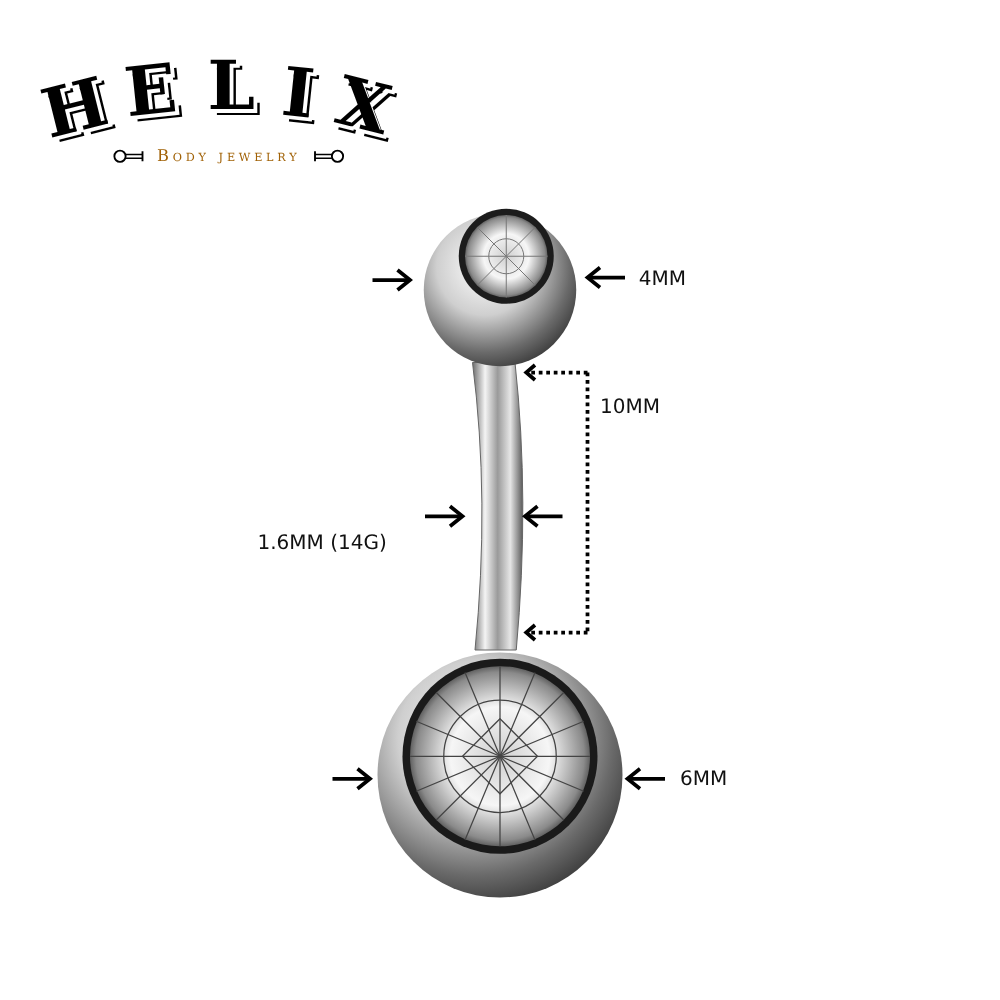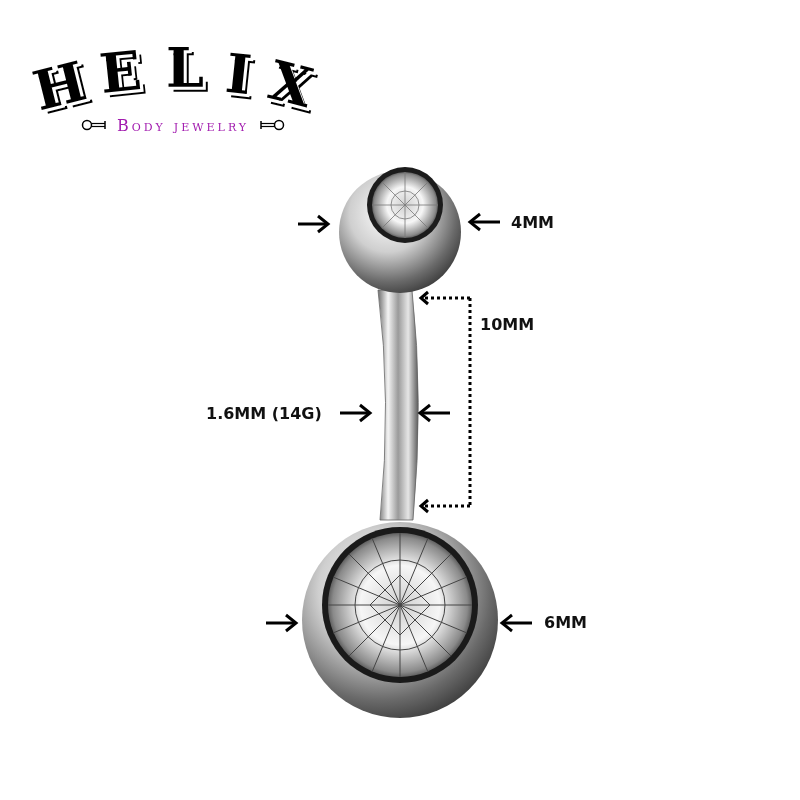--- a/index.html
+++ b/index.html
@@ -1,23 +1,23 @@
 <!DOCTYPE html>
 <html><head>
 <meta charset="utf-8">
 <style>
   html, body { margin:0; padding:0; background:#ffffff; }
   body { width:800px; height:800px; position:relative; overflow:hidden; font-family:"DejaVu Sans", sans-serif; }
   .logo { position:absolute; left:30px; top:40px; width:300px; height:100px; }
   .logo-letters { position:absolute; left:0; top:0; width:300px; height:70px; }
   .logo-letter { position:absolute; font-family:"DejaVu Serif", serif; font-weight:900; font-size:54px; color:#000; text-shadow:3px 3px 0 #fff, 5px 5px 0 #000; }
   .logo-sub { position:absolute; left:18px; top:75px; width:270px; height:20px; display:flex; align-items:center; justify-content:center; gap:8px; }
-  .logo-sub-text { font-family:"DejaVu Serif", serif; font-size:16px; letter-spacing:3px; color:#a21caf; font-variant:small-caps; }
+  .logo-sub-text { font-family:"DejaVu Serif", serif; font-size:13px; letter-spacing:3px; color:#a16207; font-variant:small-caps; }
   .bar-icon { width:28px; height:12px; }
-  .label { position:absolute; font-family:"DejaVu Sans", sans-serif; font-weight:bold; font-size:16px; color:#111; white-space:nowrap; }
+  .label { position:absolute; font-family:"DejaVu Sans", sans-serif; font-weight:normal; font-size:16px; color:#111; white-space:nowrap; }
   svg.art { position:absolute; left:0; top:0; }
 </style>
 </head>
 <body>
 
 <div class="logo">
   <div class="logo-letters">
     <span class="logo-letter" style="left:4px;top:14px;transform:rotate(-14deg);">H</span>
     <span class="logo-letter" style="left:70px;top:0px;transform:rotate(-6deg);">E</span>
     <span class="logo-letter" style="left:136px;top:-4px;">L</span>
@@ -115,14 +115,14 @@
   <g stroke="#000" stroke-width="3" fill="none">
     <line x1="266" y1="623" x2="294" y2="623"></line>
       <polyline points="286,615 296,623 286,631"></polyline>
     <line x1="532" y1="623" x2="504" y2="623"></line>
       <polyline points="512,615 502,623 512,631"></polyline>
   </g>
 </svg>
 
 <span class="label" style="left:511px;top:213px;">4MM</span>
 <span class="label" style="left:480px;top:315px;">10MM</span>
-<span class="label" style="left:206px;top:404px;">1.6MM (14G)</span>
+<span class="label" style="left:206px;top:424px;">1.6MM (14G)</span>
 <span class="label" style="left:544px;top:613px;text-align:center;">6MM</span>
 
 </body></html>

